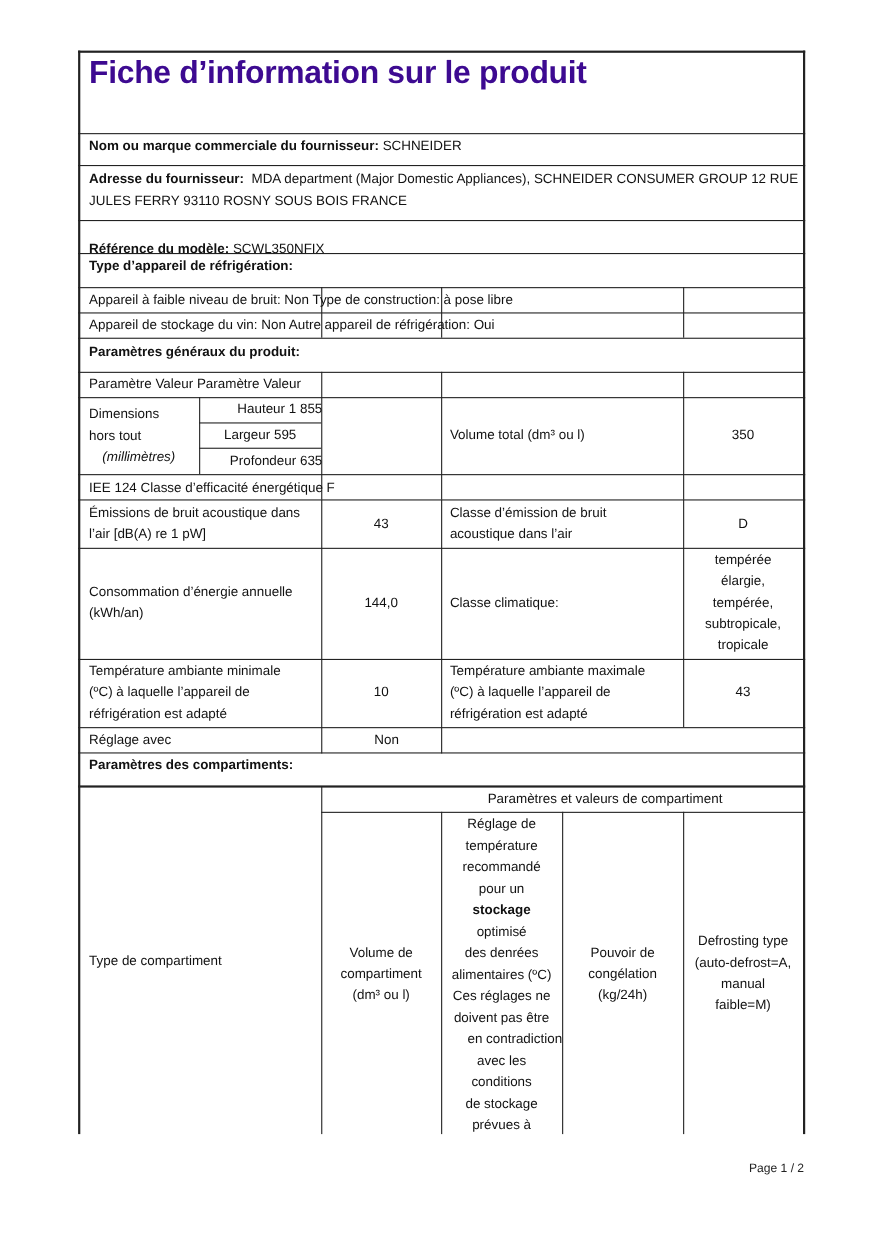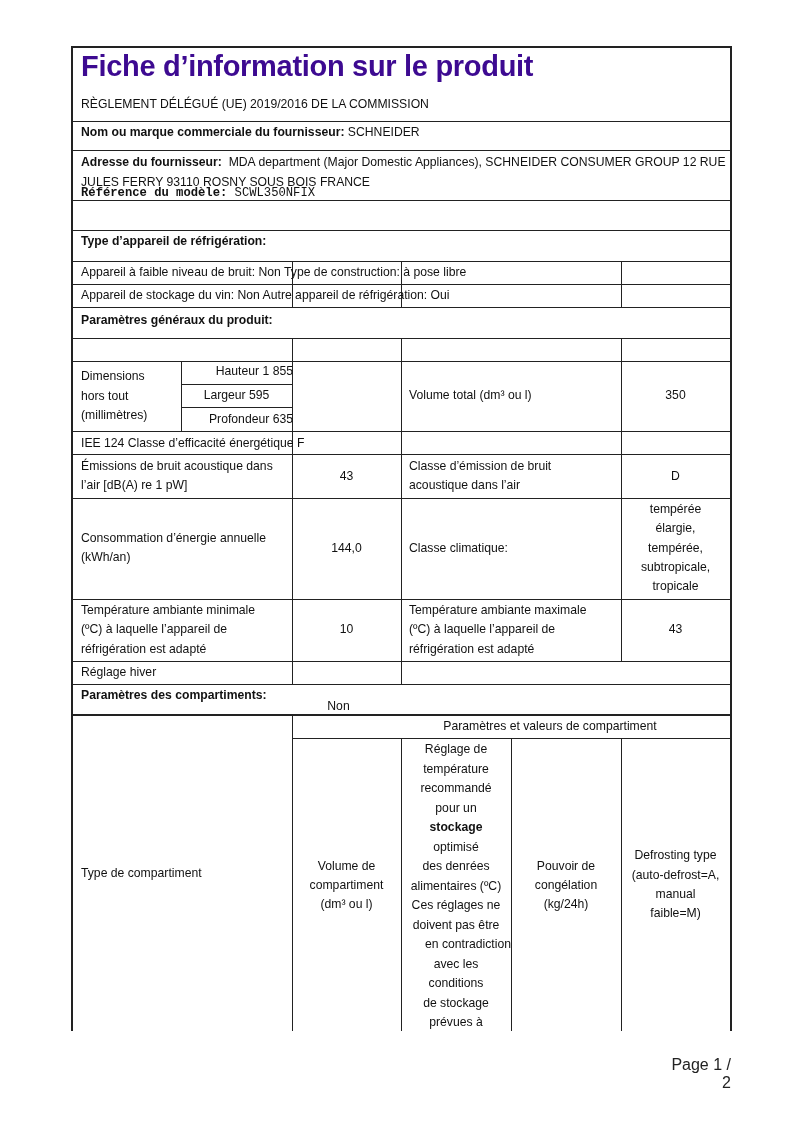--- a/index.html
+++ b/index.html
@@ -7,49 +7,48 @@
   .page { position:absolute; left:0; top:0; width:802px; height:1134px; }
   .t { position:absolute; font-size:12.2px; line-height:19.5px; font-family:"Liberation Sans", sans-serif; color:#111; white-space:nowrap; }
   .t.c { text-align:center; white-space:normal; }
   .t.r { text-align:right; }
   .b { font-weight:bold; }
   .h { position:absolute; background:#222; height:1px; }
   .v { position:absolute; background:#222; width:1px; }
   .thick { height:2px; }
   .vthick { width:2px; }
   .title { position:absolute; left:81px; top:50px; font-size:29px; font-weight:bold; color:#3d0a91; font-family:"Liberation Sans", sans-serif; letter-spacing:-0.3px; white-space:nowrap; }
-  .footer { position:absolute; left:660px; top:1056px; width:71px; text-align:right; font-size:16px; color:#222; font-family:"Liberation Sans", sans-serif; }
+  .footer { position:absolute; left:660px; top:1056px; width:71px; text-align:right; font-size:11px; color:#222; font-family:"Liberation Sans", sans-serif; }
 </style>
 </head>
 <body>
 
 <div class="page">
 
   <div class="h thick" style="left:71px;top:46px;width:661px;"></div>
   <div class="v vthick" style="left:71px;top:46px;height:985px;"></div>
   <div class="v vthick" style="left:730px;top:46px;height:985px;"></div>
 
   <div class="title">Fiche d’information sur le produit</div>
-  <div class="t" style="left:81px;top:95px;">RÈGLEMENT DÉLÉGUÉ (UE) 2019/2016 DE LA COMMISSION</div>
 
   <div class="h" style="left:71px;top:121px;width:661px;"></div>
   <div class="t" style="left:81px;top:123px;">
     <span class="b">Nom ou marque commerciale du fournisseur:</span>
     <span>SCHNEIDER</span>
   </div>
 
   <div class="h" style="left:71px;top:150px;width:661px;"></div>
   <div class="t" style="left:81px;top:153px;">
     <span class="b">Adresse du fournisseur:</span>&nbsp;
     <span>MDA department (Major Domestic Appliances), SCHNEIDER CONSUMER GROUP 12 RUE</span>
   </div>
   <div class="t" style="left:81px;top:173px;">JULES FERRY 93110 ROSNY SOUS BOIS FRANCE</div>
 
   <div class="h" style="left:71px;top:200px;width:661px;"></div>
-  <div class="t" style="left:81px;top:184px;font-family:Liberation Mono, monospace;">
+  <div class="t" style="left:81px;top:217px;">
     <span class="b">Référence du modèle:</span>
     <span>SCWL350NFIX</span>
   </div>
 
   <div class="h" style="left:71px;top:230px;width:661px;"></div>
   <div class="t b" style="left:81px;top:232px;">Type d’appareil de réfrigération:</div>
 
   <div class="h" style="left:71px;top:261px;width:661px;"></div>
   <div class="h" style="left:71px;top:284px;width:661px;"></div>
   <div class="h" style="left:71px;top:307px;width:661px;"></div>
@@ -65,27 +64,28 @@
     <span>Autre appareil de réfrigération: Oui</span>
   </div>
 
   <div class="t b" style="left:81px;top:311px;">Paramètres généraux du produit:</div>
 
   <div class="h" style="left:71px;top:338px;width:661px;"></div>
   <div class="h" style="left:71px;top:361px;width:661px;"></div>
   <div class="v" style="left:292px;top:338px;height:116px;"></div>
   <div class="v" style="left:401px;top:338px;height:116px;"></div>
   <div class="v" style="left:621px;top:338px;height:116px;"></div>
+  <div class="t" style="left:81px;top:340px;">Paramètre Valeur Paramètre Valeur</div>
 
   <div class="v" style="left:181px;top:361px;height:70px;"></div>
   <div class="h" style="left:181px;top:384px;width:111px;"></div>
   <div class="h" style="left:181px;top:407px;width:111px;"></div>
   <div class="t" style="left:81px;top:367px;">Dimensions</div>
   <div class="t" style="left:81px;top:387px;">hors tout</div>
-  <div class="t" style="left:81px;top:406px;">(millimètres)</div>
+  <div class="t" style="left:93px;top:406px;font-style:italic;">(millimètres)</div>
   <div class="t r" style="left:181px;top:362px;width:112px;">Hauteur 1 855</div>
   <div class="t c" style="left:181px;top:386px;width:111px;">Largeur 595</div>
   <div class="t r" style="left:181px;top:410px;width:112px;">Profondeur 635</div>
   <div class="t" style="left:409px;top:386px;">Volume total (dm³ ou l)</div>
   <div class="t c" style="left:621px;top:386px;width:109px;">350</div>
 
   <div class="h" style="left:71px;top:431px;width:661px;"></div>
   <div class="t" style="left:81px;top:434px;">IEE 124 Classe d’efficacité énergétique F</div>
 
   <div class="h" style="left:71px;top:454px;width:661px;"></div>
@@ -114,22 +114,22 @@
   <div class="t" style="left:81px;top:601px;">Température ambiante minimale</div>
   <div class="t" style="left:81px;top:620px;">(ºC) à laquelle l’appareil de</div>
   <div class="t" style="left:81px;top:640px;">réfrigération est adapté</div>
   <div class="t c" style="left:292px;top:620px;width:109px;">10</div>
   <div class="t" style="left:409px;top:601px;">Température ambiante maximale</div>
   <div class="t" style="left:409px;top:620px;">(ºC) à laquelle l’appareil de</div>
   <div class="t" style="left:409px;top:640px;">réfrigération est adapté</div>
   <div class="t c" style="left:621px;top:620px;width:109px;">43</div>
 
   <div class="h" style="left:71px;top:661px;width:661px;"></div>
-  <div class="t" style="left:81px;top:663px;">Réglage hiver</div>
-  <div class="t c" style="left:284px;top:663px;width:109px;margin-top:34px;">Non</div>
+  <div class="t" style="left:81px;top:663px;">Réglage avec</div>
+  <div class="t c" style="left:297px;top:663px;width:109px;">Non</div>
   <div class="v" style="left:292px;top:661px;height:24px;"></div>
 
   <div class="h" style="left:71px;top:684px;width:661px;"></div>
   <div class="t b" style="left:81px;top:686px;">Paramètres des compartiments:</div>
 
   <div class="h thick" style="left:71px;top:714px;width:661px;"></div>
   <div class="v" style="left:292px;top:715px;height:316px;"></div>
   <div class="h" style="left:292px;top:738px;width:440px;"></div>
   <div class="v" style="left:401px;top:738px;height:293px;"></div>
   <div class="v" style="left:511px;top:738px;height:293px;"></div>

